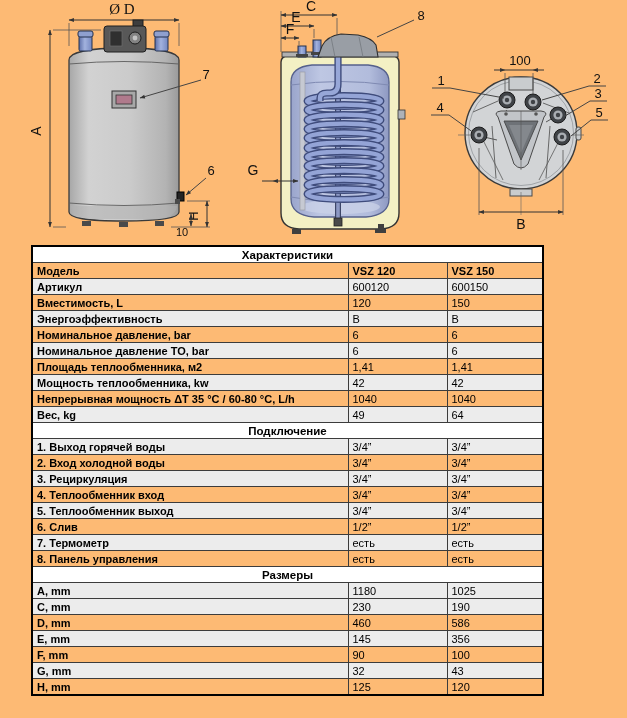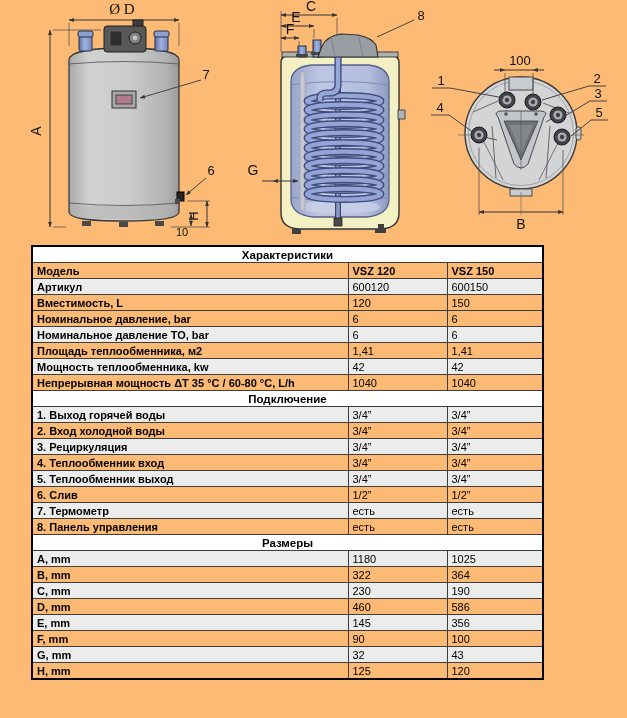--- a/index.html
+++ b/index.html
@@ -301,20 +301,25 @@
           <tr class="shaded">
             <td class="label-cell">Артикул</td>
             <td class="value-cell">600120</td>
             <td class="value-cell">600150</td>
           </tr>
           <tr>
             <td class="label-cell">Вместимость, L</td>
             <td class="value-cell">120</td>
             <td class="value-cell">150</td>
           </tr>
+          <tr class="shaded">
+            <td class="label-cell">Энергоэффективность</td>
+            <td class="value-cell">B</td>
+            <td class="value-cell">B</td>
+          </tr>
           <tr>
             <td class="label-cell">Номинальное давление, bar</td>
             <td class="value-cell">6</td>
             <td class="value-cell">6</td>
           </tr>
           <tr class="shaded">
             <td class="label-cell">Номинальное давление ТО, bar</td>
             <td class="value-cell">6</td>
             <td class="value-cell">6</td>
           </tr>
@@ -326,20 +331,25 @@
           <tr class="shaded">
             <td class="label-cell">Мощность теплообменника, kw</td>
             <td class="value-cell">42</td>
             <td class="value-cell">42</td>
           </tr>
           <tr>
             <td class="label-cell">Непрерывная мощность ΔT 35 °C / 60-80 °C, L/h</td>
             <td class="value-cell">1040</td>
             <td class="value-cell">1040</td>
           </tr>
+          <tr class="shaded">
+            <td class="label-cell">Вес, kg</td>
+            <td class="value-cell">49</td>
+            <td class="value-cell">64</td>
+          </tr>
           <tr class="section-row">
             <td colspan="3">Подключение</td>
           </tr>
           <tr class="shaded">
             <td class="label-cell">1. Выход горячей воды</td>
             <td class="value-cell">3/4”</td>
             <td class="value-cell">3/4”</td>
           </tr>
           <tr>
             <td class="label-cell">2. Вход холодной воды</td>
@@ -377,25 +387,20 @@
             <td class="value-cell">есть</td>
           </tr>
           <tr class="section-row">
             <td colspan="3">Размеры</td>
           </tr>
           <tr class="shaded">
             <td class="label-cell">A, mm</td>
             <td class="value-cell">1180</td>
             <td class="value-cell">1025</td>
           </tr>
-          <tr>
-            <td class="label-cell">B, mm</td>
-            <td class="value-cell">322</td>
-            <td class="value-cell">364</td>
-          </tr>
           <tr class="shaded">
             <td class="label-cell">C, mm</td>
             <td class="value-cell">230</td>
             <td class="value-cell">190</td>
           </tr>
           <tr>
             <td class="label-cell">D, mm</td>
             <td class="value-cell">460</td>
             <td class="value-cell">586</td>
           </tr>

